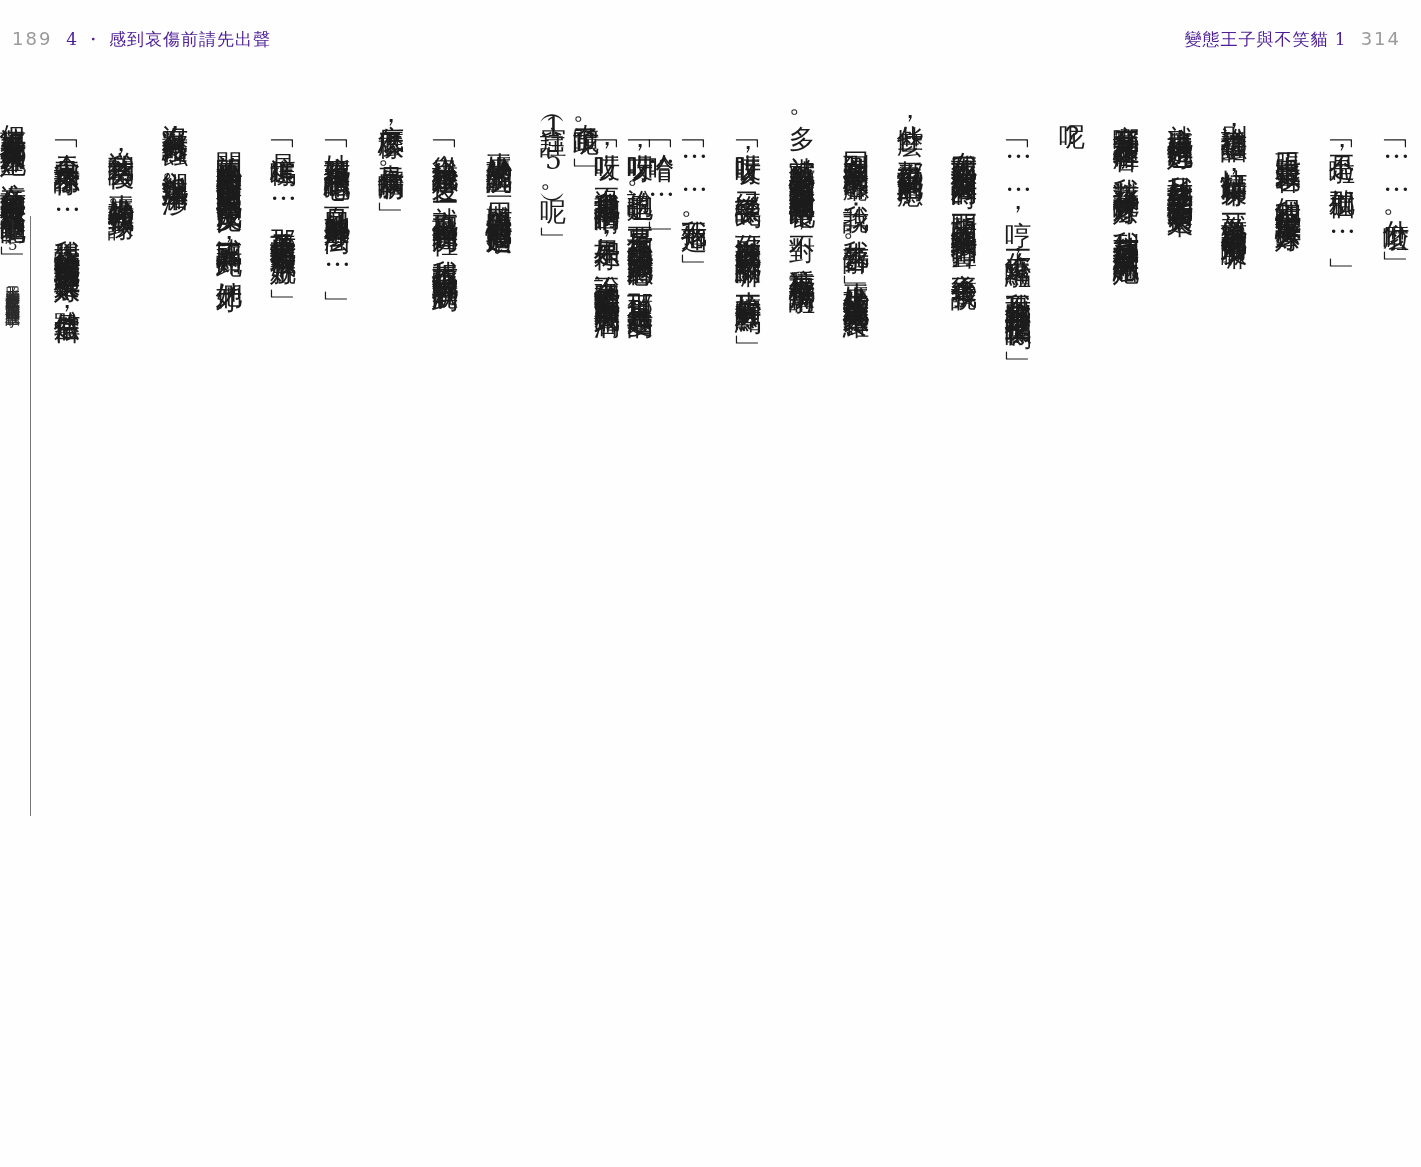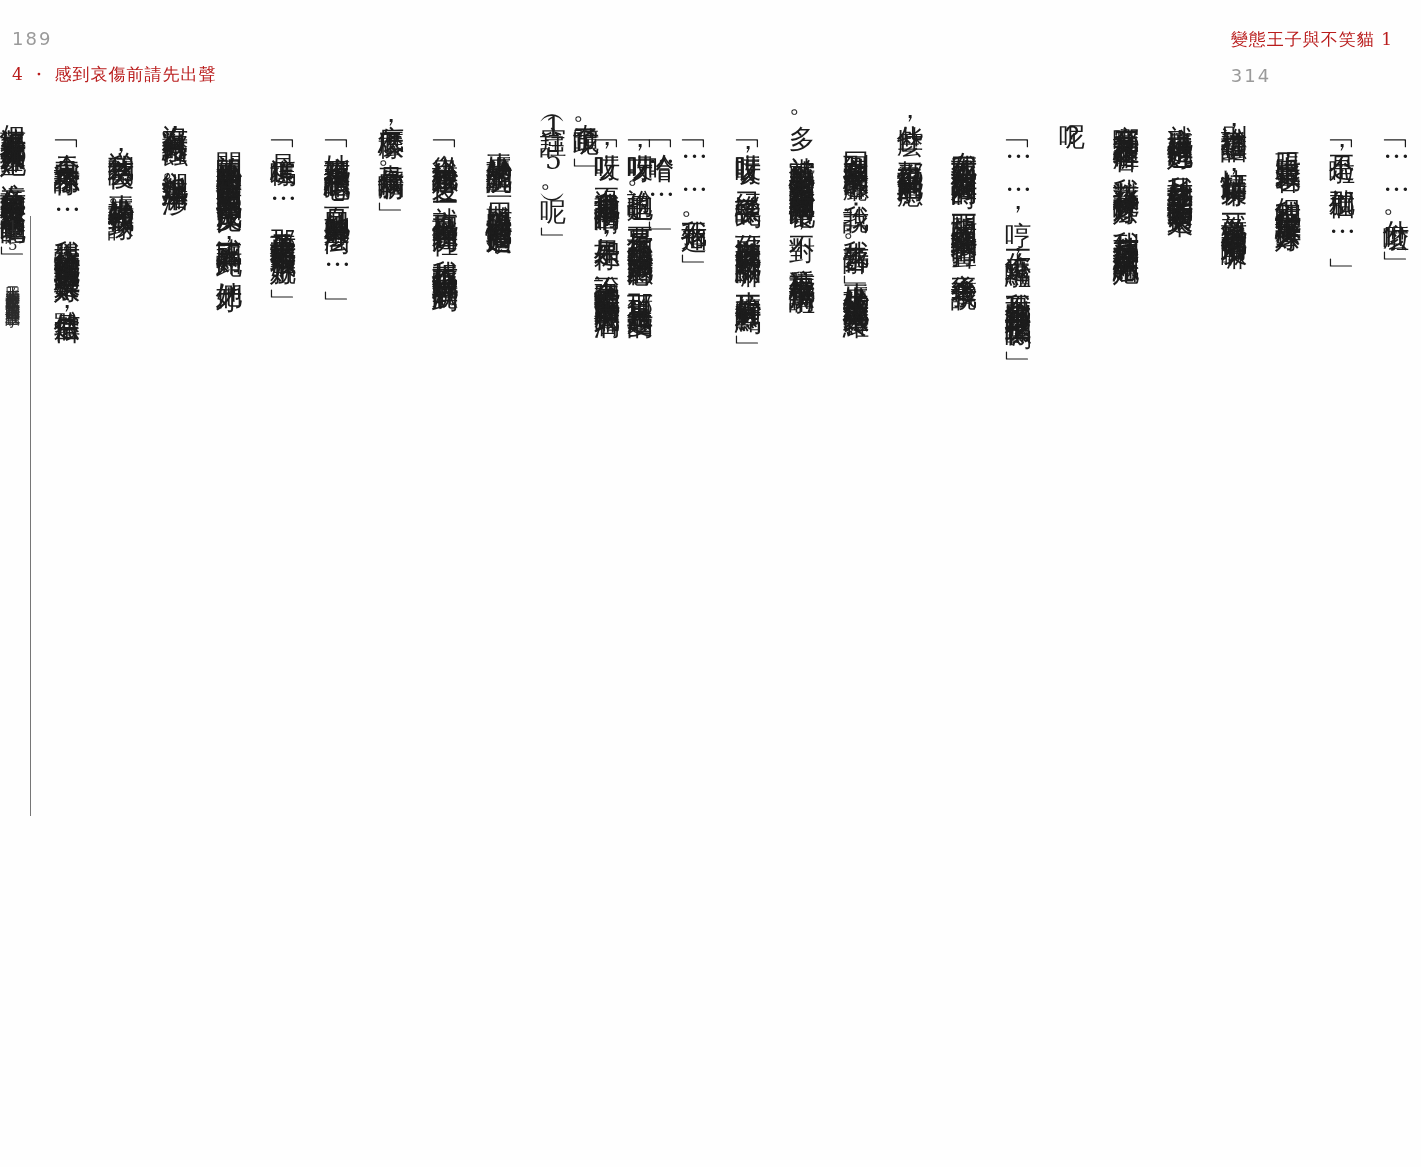--- a/index.html
+++ b/index.html
@@ -22,32 +22,31 @@
   .runhead {
     position: absolute;
     top: 28px;
     display: flex;
     align-items: baseline;
     gap: 14px;
     color: #8d8d8d;
     font-size: 17px;
     letter-spacing: 1px;
     white-space: nowrap;
-    flex-direction: column;
   }
   .runhead.left  { left: 12px; }
-  .runhead.right { right: 28px; }
+  .runhead.right { right: 20px; }
   .folio {
     font-family: "DejaVu Sans", "Liberation Sans", sans-serif;
     font-size: 18px;
     color: #9a9a9a;
     letter-spacing: 2px;
   }
   .runhead-title {
-    color: #b91c1c;
+    color: #4c1d95;
     font-size: 17px;
   }
 
   
   .spread {
     position: absolute;
     top: 104px;
     left: 0;
     right: 0;
     height: 1000px;

